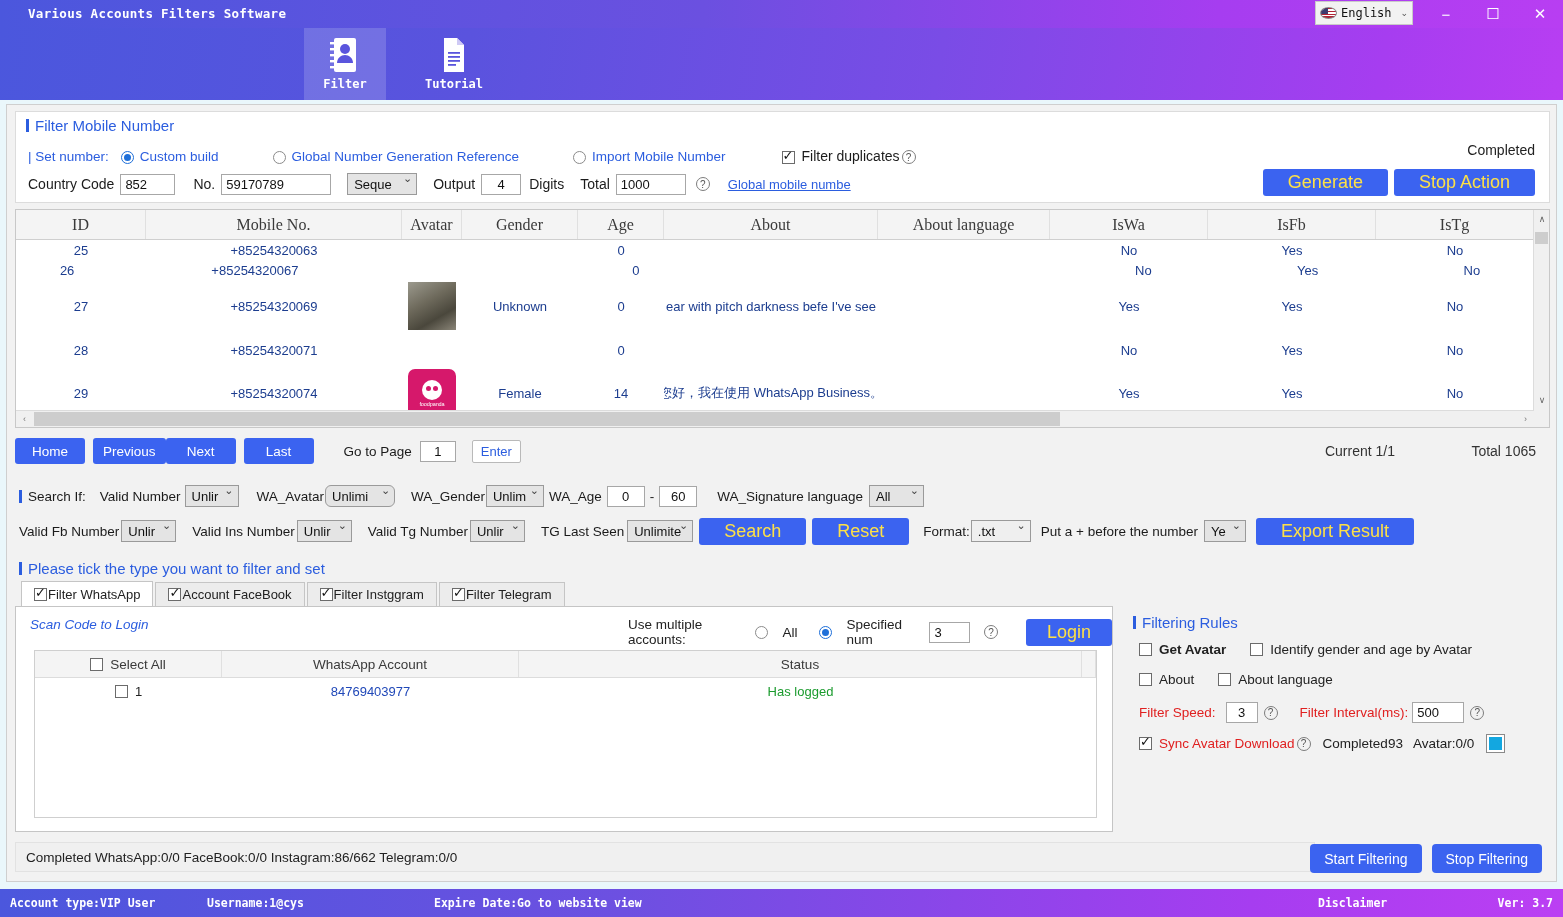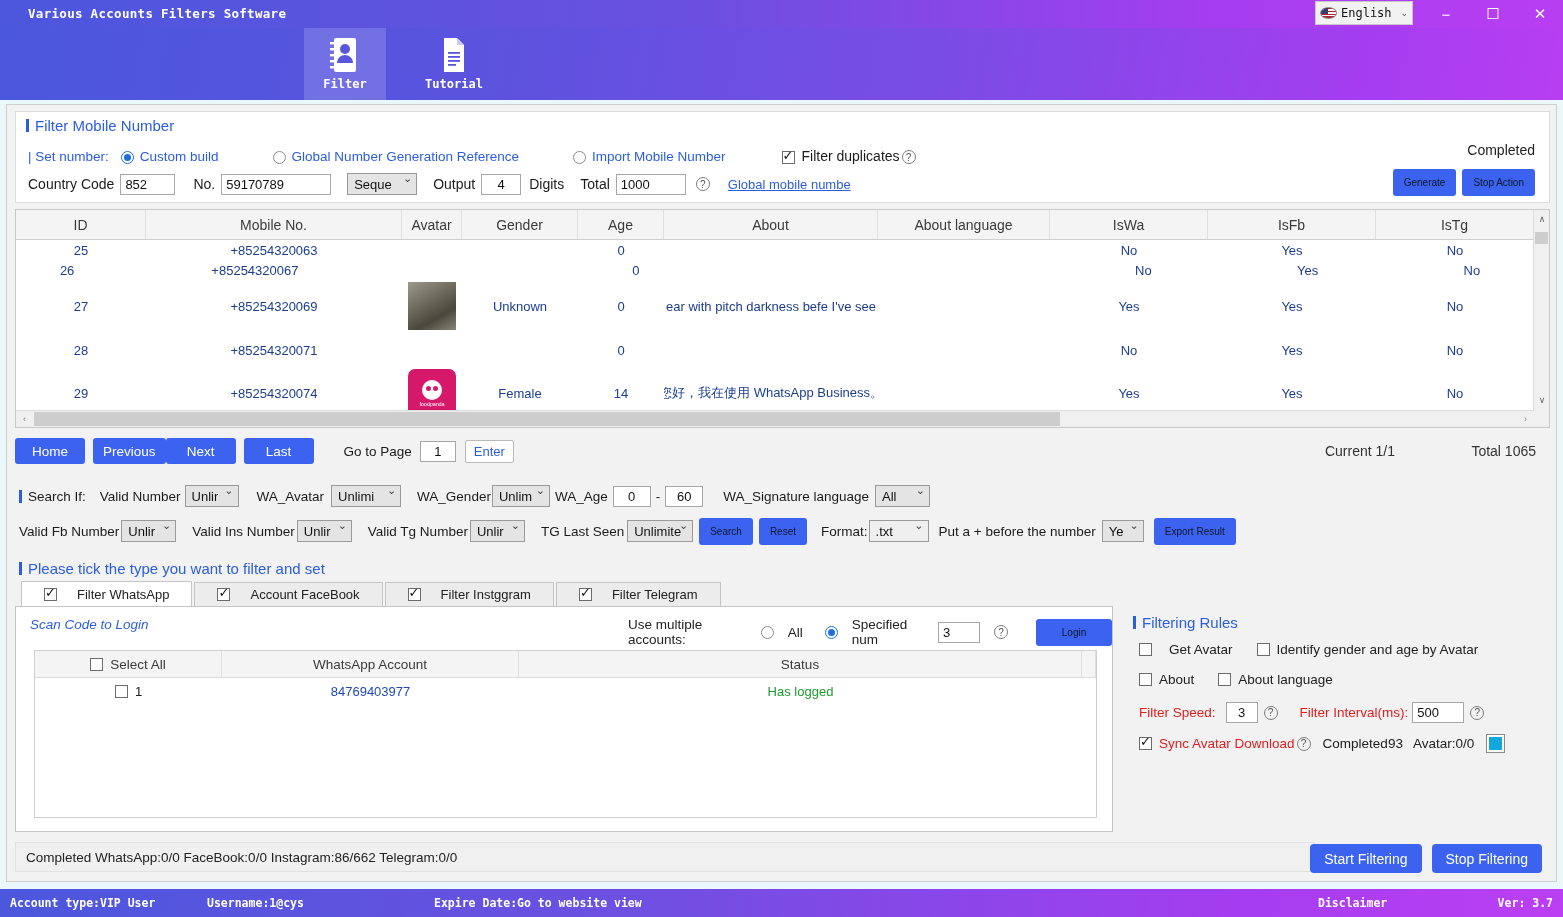--- a/index.html
+++ b/index.html
@@ -132,37 +132,37 @@
   .sel::after {
     content: "⌄"; position: absolute; right: 4px; top: -2px; font-size: 11px; color: #444;
   }
   .help {
     width: 14px; height: 14px; border-radius: 50%; border: 1px solid #7d7d7d;
     color: #555; font-size: 10px; display: inline-flex; align-items: center;
     justify-content: center; flex: 0 0 auto;
   }
   .link { color: #2b5ddf; text-decoration: underline; font-size: 13px; }
   .btn-blue {
-    background: #3b63f0; color: #0f172a; border: none; border-radius: 3px;
-    font-size: 10px; height: 27px; padding: 0 11px;
+    background: #3b63f0; color: #fde047; border: none; border-radius: 3px;
+    font-size: 18px; height: 27px; padding: 0 25px;
     display: inline-flex; align-items: center; justify-content: center;
   }
 
   
   .tablebox {
     position: absolute; left: 8px; top: 104px; width: 1535px; height: 219px;
     background: #fff; border: 1px solid #c8c8c8; overflow: hidden;
   }
   .thead {
     display: flex; height: 30px; background: #f4f4f4;
     border-bottom: 1px solid #cfcfcf; width: 1518px;
   }
   .thead div {
     display: flex; align-items: center; justify-content: center;
-    font-size: 14px; color: #3a3a3a; border-right: 1px solid #e0e0e0; height: 100%;
+    font-size: 16px; color: #3a3a3a; border-right: 1px solid #e0e0e0; height: 100%; font-family: Liberation Serif, serif;
   }
   .tbody { width: 1518px; }
   .trow { display: flex; align-items: center; font-size: 13px; color: #1c3d8f; }
   .trow > div { display: flex; align-items: center; justify-content: center; height: 100%; overflow: hidden; white-space: nowrap; }
   .c-id { width: 130px; }
   .c-mob { width: 256px; }
   .c-av { width: 60px; }
   .c-gen { width: 116px; }
   .c-age { width: 86px; }
   .c-ab { width: 214px; }
@@ -224,21 +224,21 @@
   .srow { position: absolute; left: 12px; height: 26px; display: flex; align-items: center; }
   .srow1 { top: 378px; }
   .srow2 { top: 413px; }
   .lbl { font-size: 13.5px; color: #1b1b1b; }
 
   
   .sect2-title { position: absolute; left: 12px; top: 455px; }
   .tabs { position: absolute; left: 14px; top: 477px; display: flex; align-items: flex-end; height: 24px; }
   .tab {
     height: 24px; background: #ececec; border: 1px solid #c5c5c5; border-bottom: none;
-    display: flex; align-items: center; gap: 20px; padding: 0 22px; font-size: 13px;
+    display: flex; align-items: center; gap: 1px; padding: 0 12px; font-size: 13px;
   }
   .tab.active { background: #fff; height: 25px; }
   .cardbox {
     position: absolute; left: 8px; top: 501px; width: 1098px; height: 226px;
     background: #fff; border: 1px solid #c5c5c5;
   }
   .scan-link { position: absolute; left: 14px; top: 10px; color: #2b5ddf; font-size: 13.5px; font-style: italic; }
   .multi { position: absolute; left: 612px; top: 10px; display: flex; align-items: center; gap: 14px; font-size: 13.5px; }
   .acct-table {
     position: absolute; left: 18px; top: 43px; width: 1063px; height: 168px;
@@ -489,32 +489,32 @@
       </div>
     </div>
 
     <div class="pager">
       <span class="pgbtn">Home</span>
       <span class="pgbtn" style="margin-left:8px;">Previous</span>
       <span class="pgbtn" style="margin-left:0;">Next</span>
       <span class="pgbtn" style="margin-left:8px;">Last</span>
       <span class="lbl" style="margin-left:30px;">Go to Page</span>
       <span class="txtin ctr" style="margin-left:8px;width:36px;">1</span>
-      <span class="enterbtn" style="margin-left:9px;">Enter</span>
+      <span class="enterbtn" style="margin-left:16px;">Enter</span>
       <span style="position:absolute;right:155px;font-size:14px;color:#333;">Current 1/1</span>
       <span style="position:absolute;right:14px;font-size:14px;color:#333;">Total 1065</span>
     </div>
 
     <div class="srow srow1">
       <span class="bar" style="display:inline-block;width:3px;height:13px;background:#2b5ddf;"></span>
       <span class="lbl" style="margin-left:6px;">Search If:</span>
       <span class="lbl" style="margin-left:14px;">Valid Number</span>
       <span class="sel" style="margin-left:4px;width:54px;">Unlir</span>
       <span class="lbl" style="margin-left:18px;">WA_Avatar</span>
-      <span class="sel" style="margin-left:7px;width:70px;">Unlimi</span>
+      <span class="sel" style="margin-left:1px;width:70px;border-radius:6px;">Unlimi</span>
       <span class="lbl" style="margin-left:16px;">WA_Gender</span>
       <span class="sel" style="margin-left:1px;width:58px;">Unlim</span>
       <span class="lbl" style="margin-left:5px;">WA_Age</span>
       <span class="txtin ctr" style="margin-left:5px;width:38px;">0</span>
       <span class="lbl" style="margin:0 5px;">-</span>
       <span class="txtin ctr" style="width:38px;">60</span>
       <span class="lbl" style="margin-left:20px;">WA_Signature language</span>
       <span class="sel" style="margin-left:6px;width:55px;">All</span>
     </div>
 
@@ -594,21 +594,21 @@
       </div>
     </div>
 
     <div class="rules">
       <div class="sec-title rules-title">
         <span class="bar"></span><span>Filtering Rules</span>
       </div>
 
       <div class="rl" style="left:14px;top:36px;">
         <span class="chk"></span>
-        <span style="margin-left:17px;">Get Avatar</span>
+        <span style="margin-left:7px;font-weight:bold;">Get Avatar</span>
         <span class="chk" style="margin-left:24px;"></span>
         <span style="margin-left:7px;">Identify gender and age by Avatar</span>
       </div>
 
       <div class="rl" style="left:14px;top:66px;">
         <span class="chk"></span>
         <span style="margin-left:7px;">About</span>
         <span class="chk" style="margin-left:24px;"></span>
         <span style="margin-left:7px;">About language</span>
       </div>

